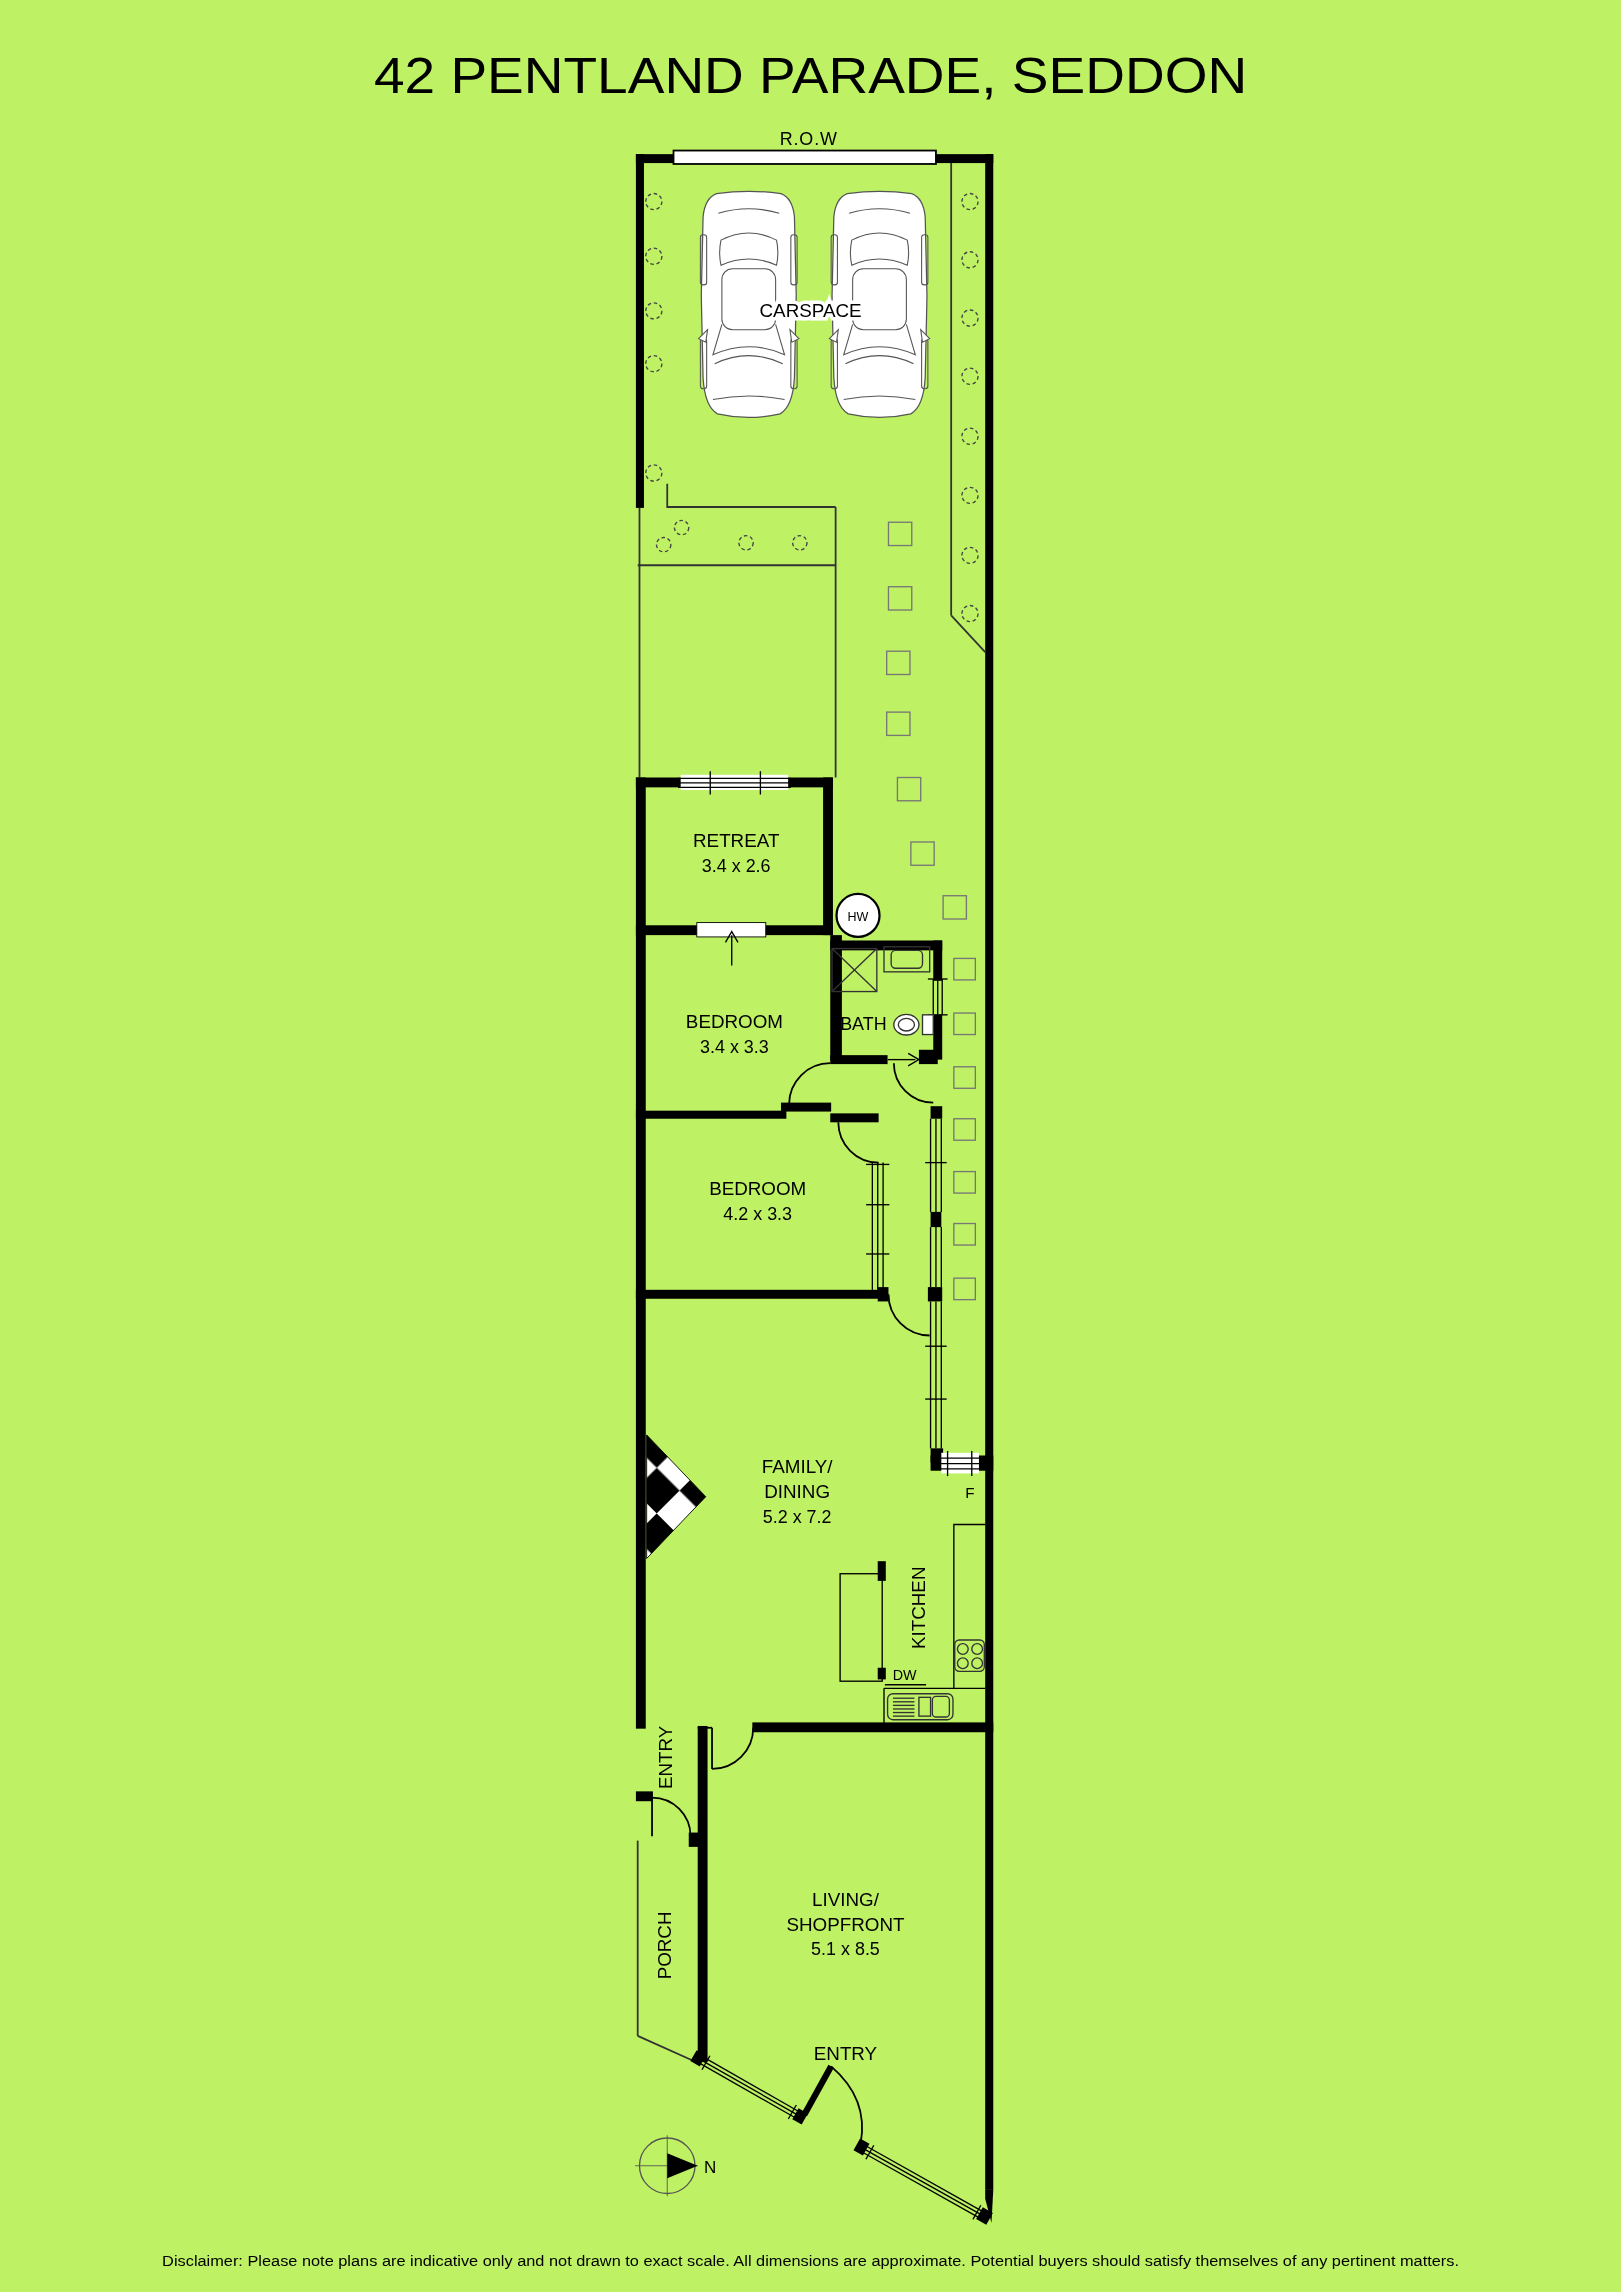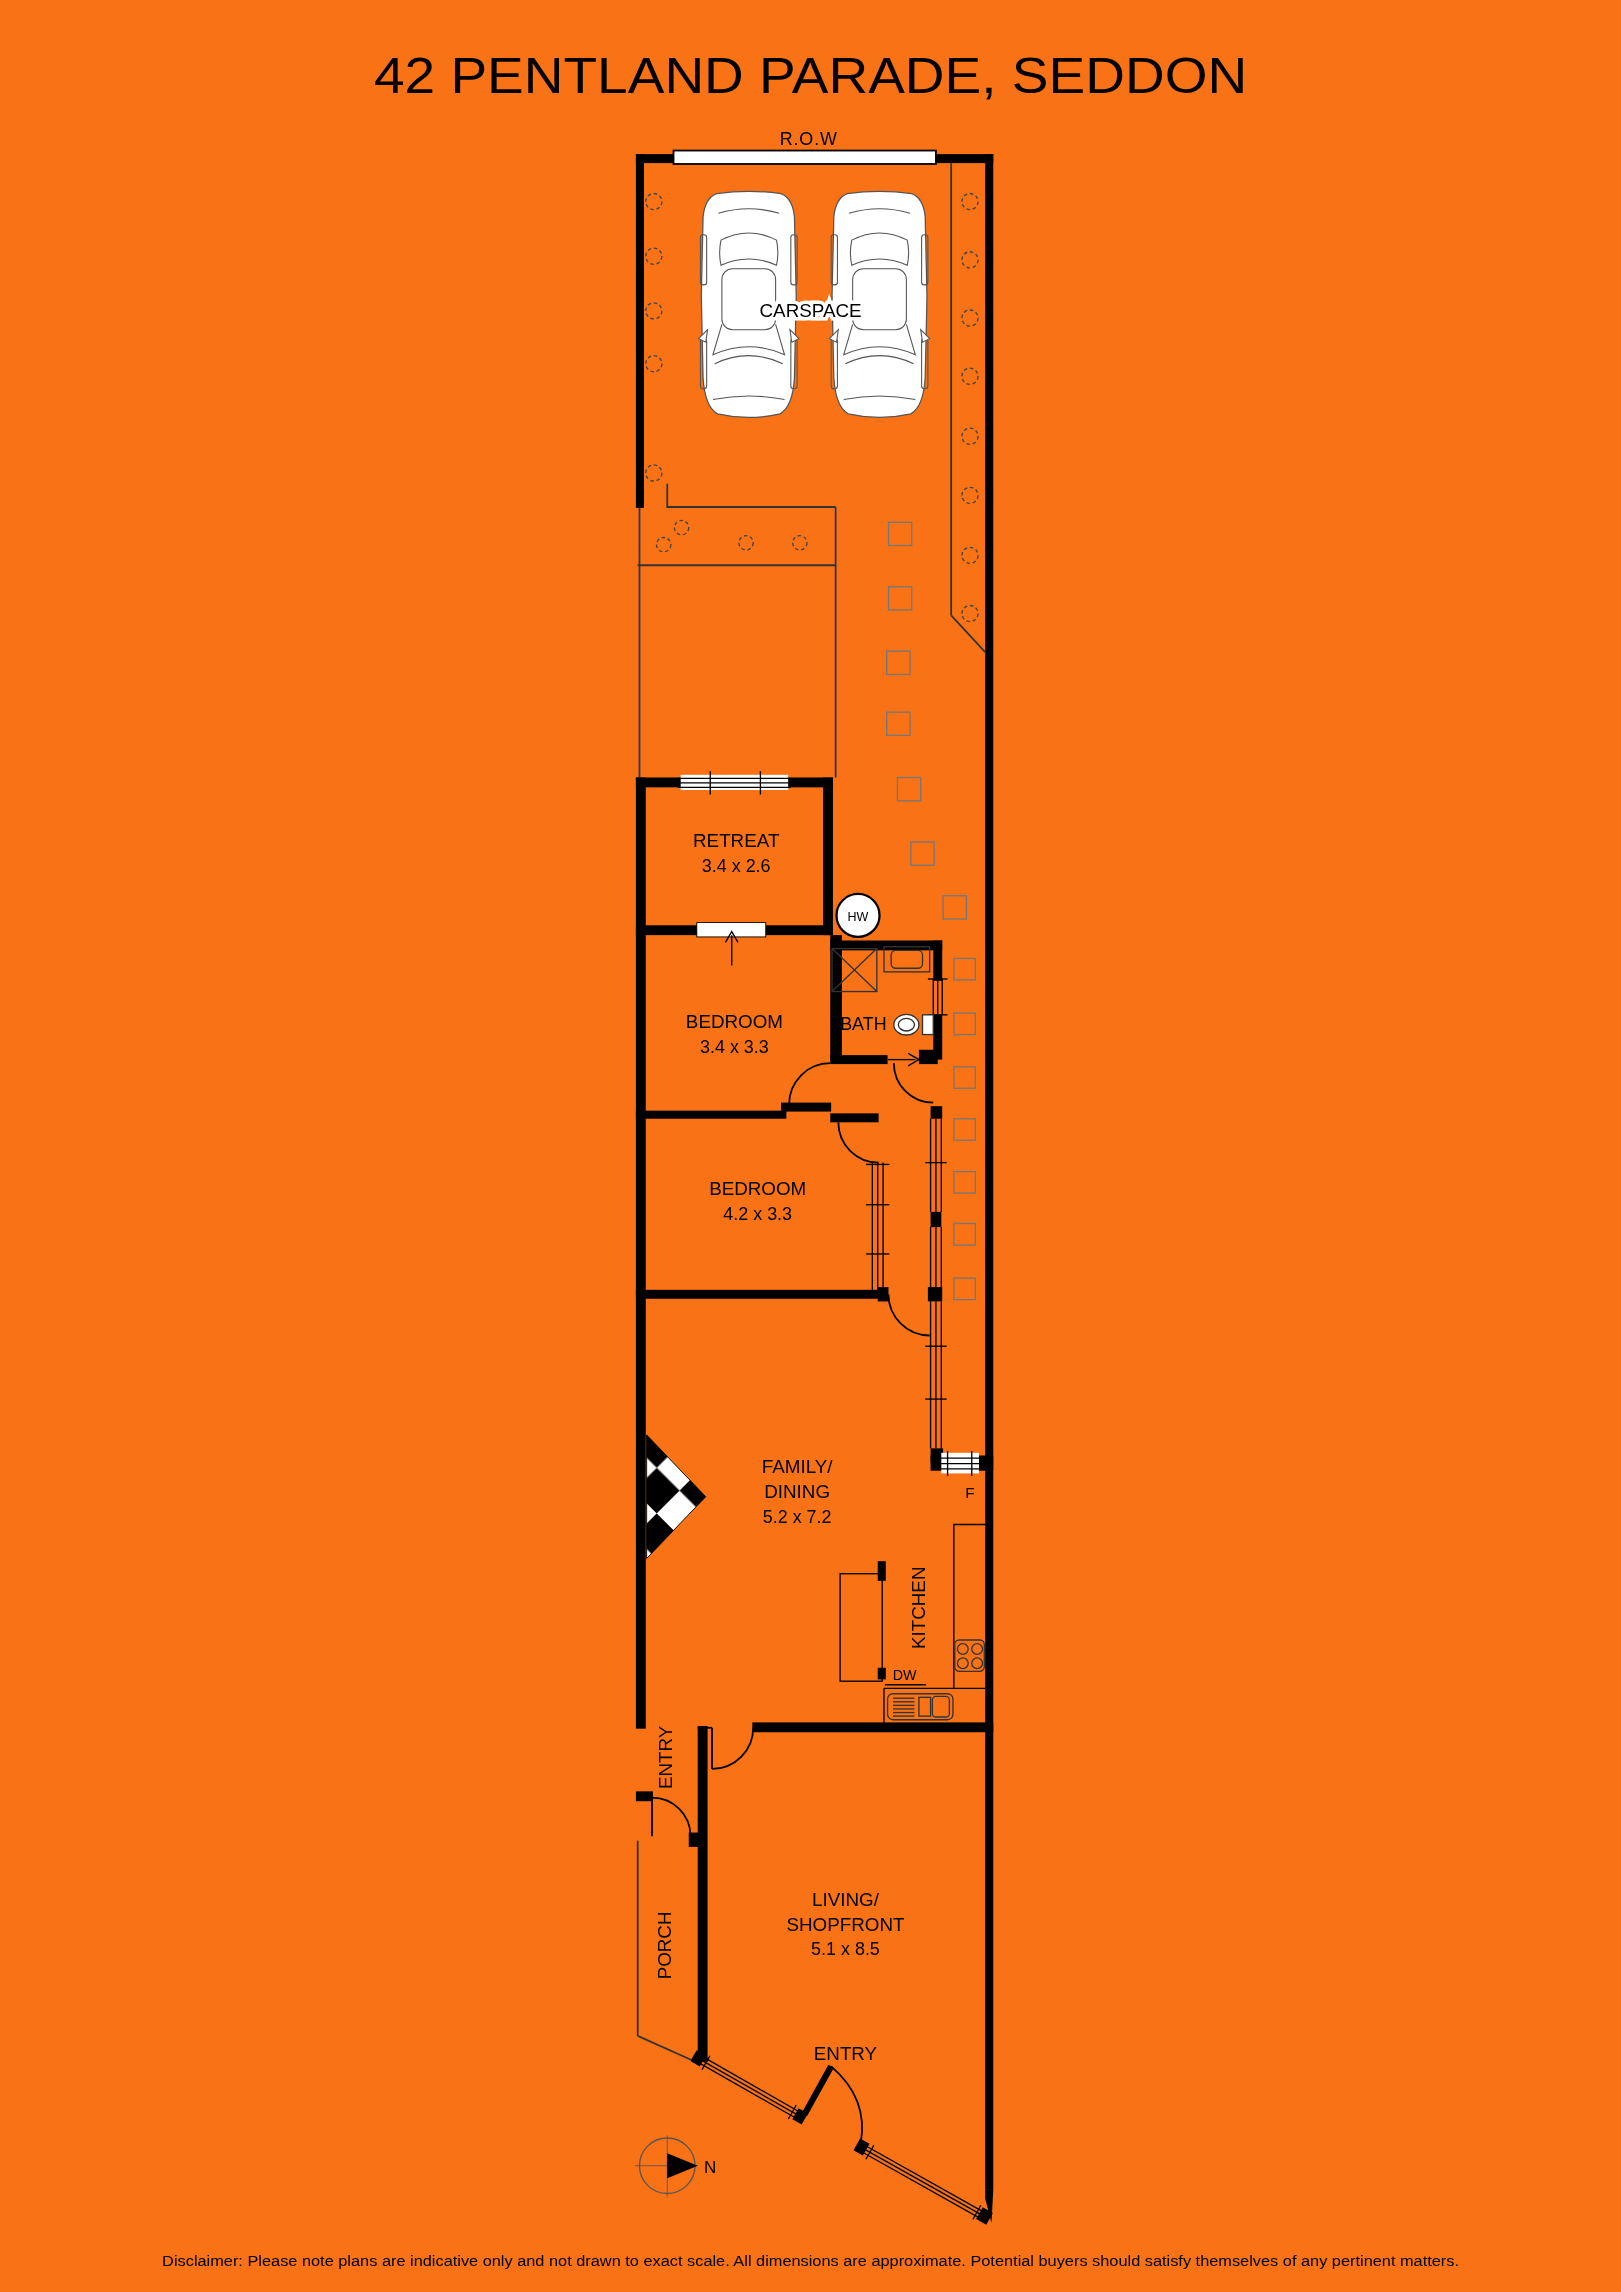--- a/index.html
+++ b/index.html
@@ -1,16 +1,16 @@
 <!DOCTYPE html>
 <html style="font-size:14.3px"><head>
 <meta charset="utf-8">
 <style>
   html,body{margin:0;padding:0;background:#fff;}
-  #page{position:relative;width:1622px;height:2293px;background:#f97316;overflow:hidden;
+  #page{position:relative;width:1622px;height:2293px;background:#bef264;overflow:hidden;
         font-family:"Liberation Sans", sans-serif;}
   svg text{font-family:"Liberation Sans", sans-serif; fill:#000;}
 </style>
 </head>
 <body>
 
 <div id="page">
 <svg width="1622" height="2293" viewBox="0 0 1811 2560">
   <defs>
     <pattern id="fpChecker" width="72" height="72" patternUnits="userSpaceOnUse" patternTransform="rotate(45 722 1602)">

